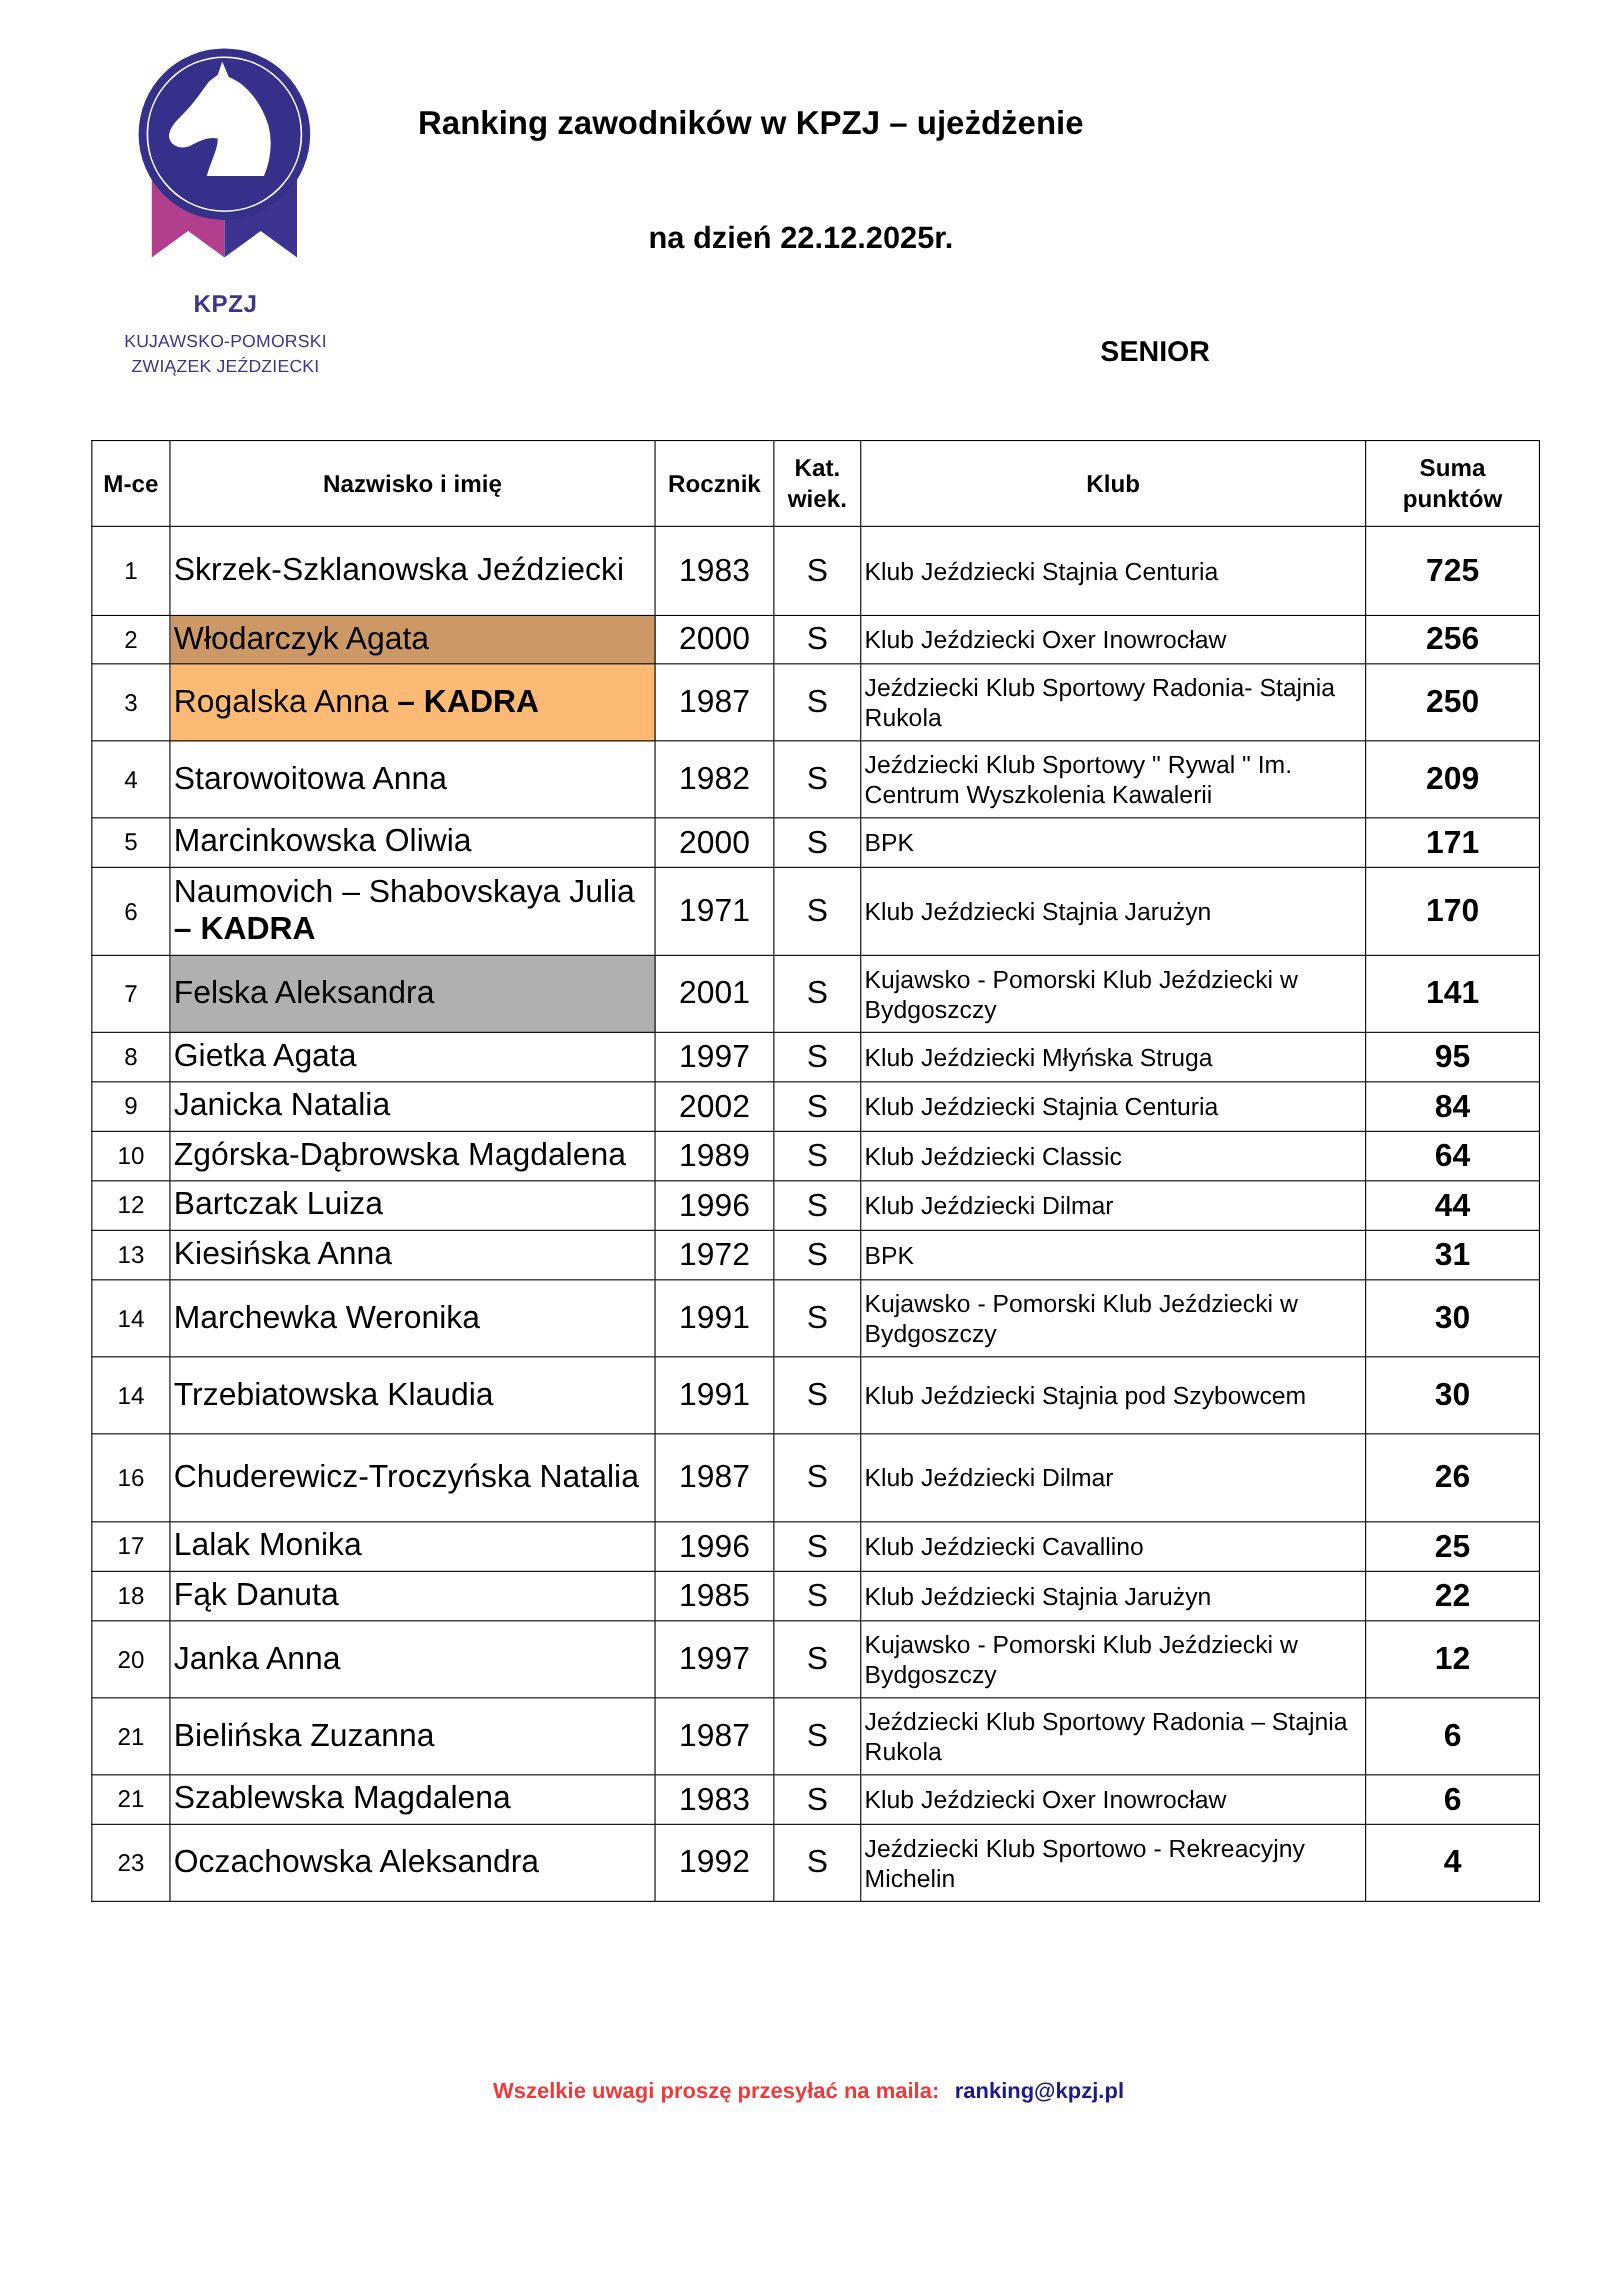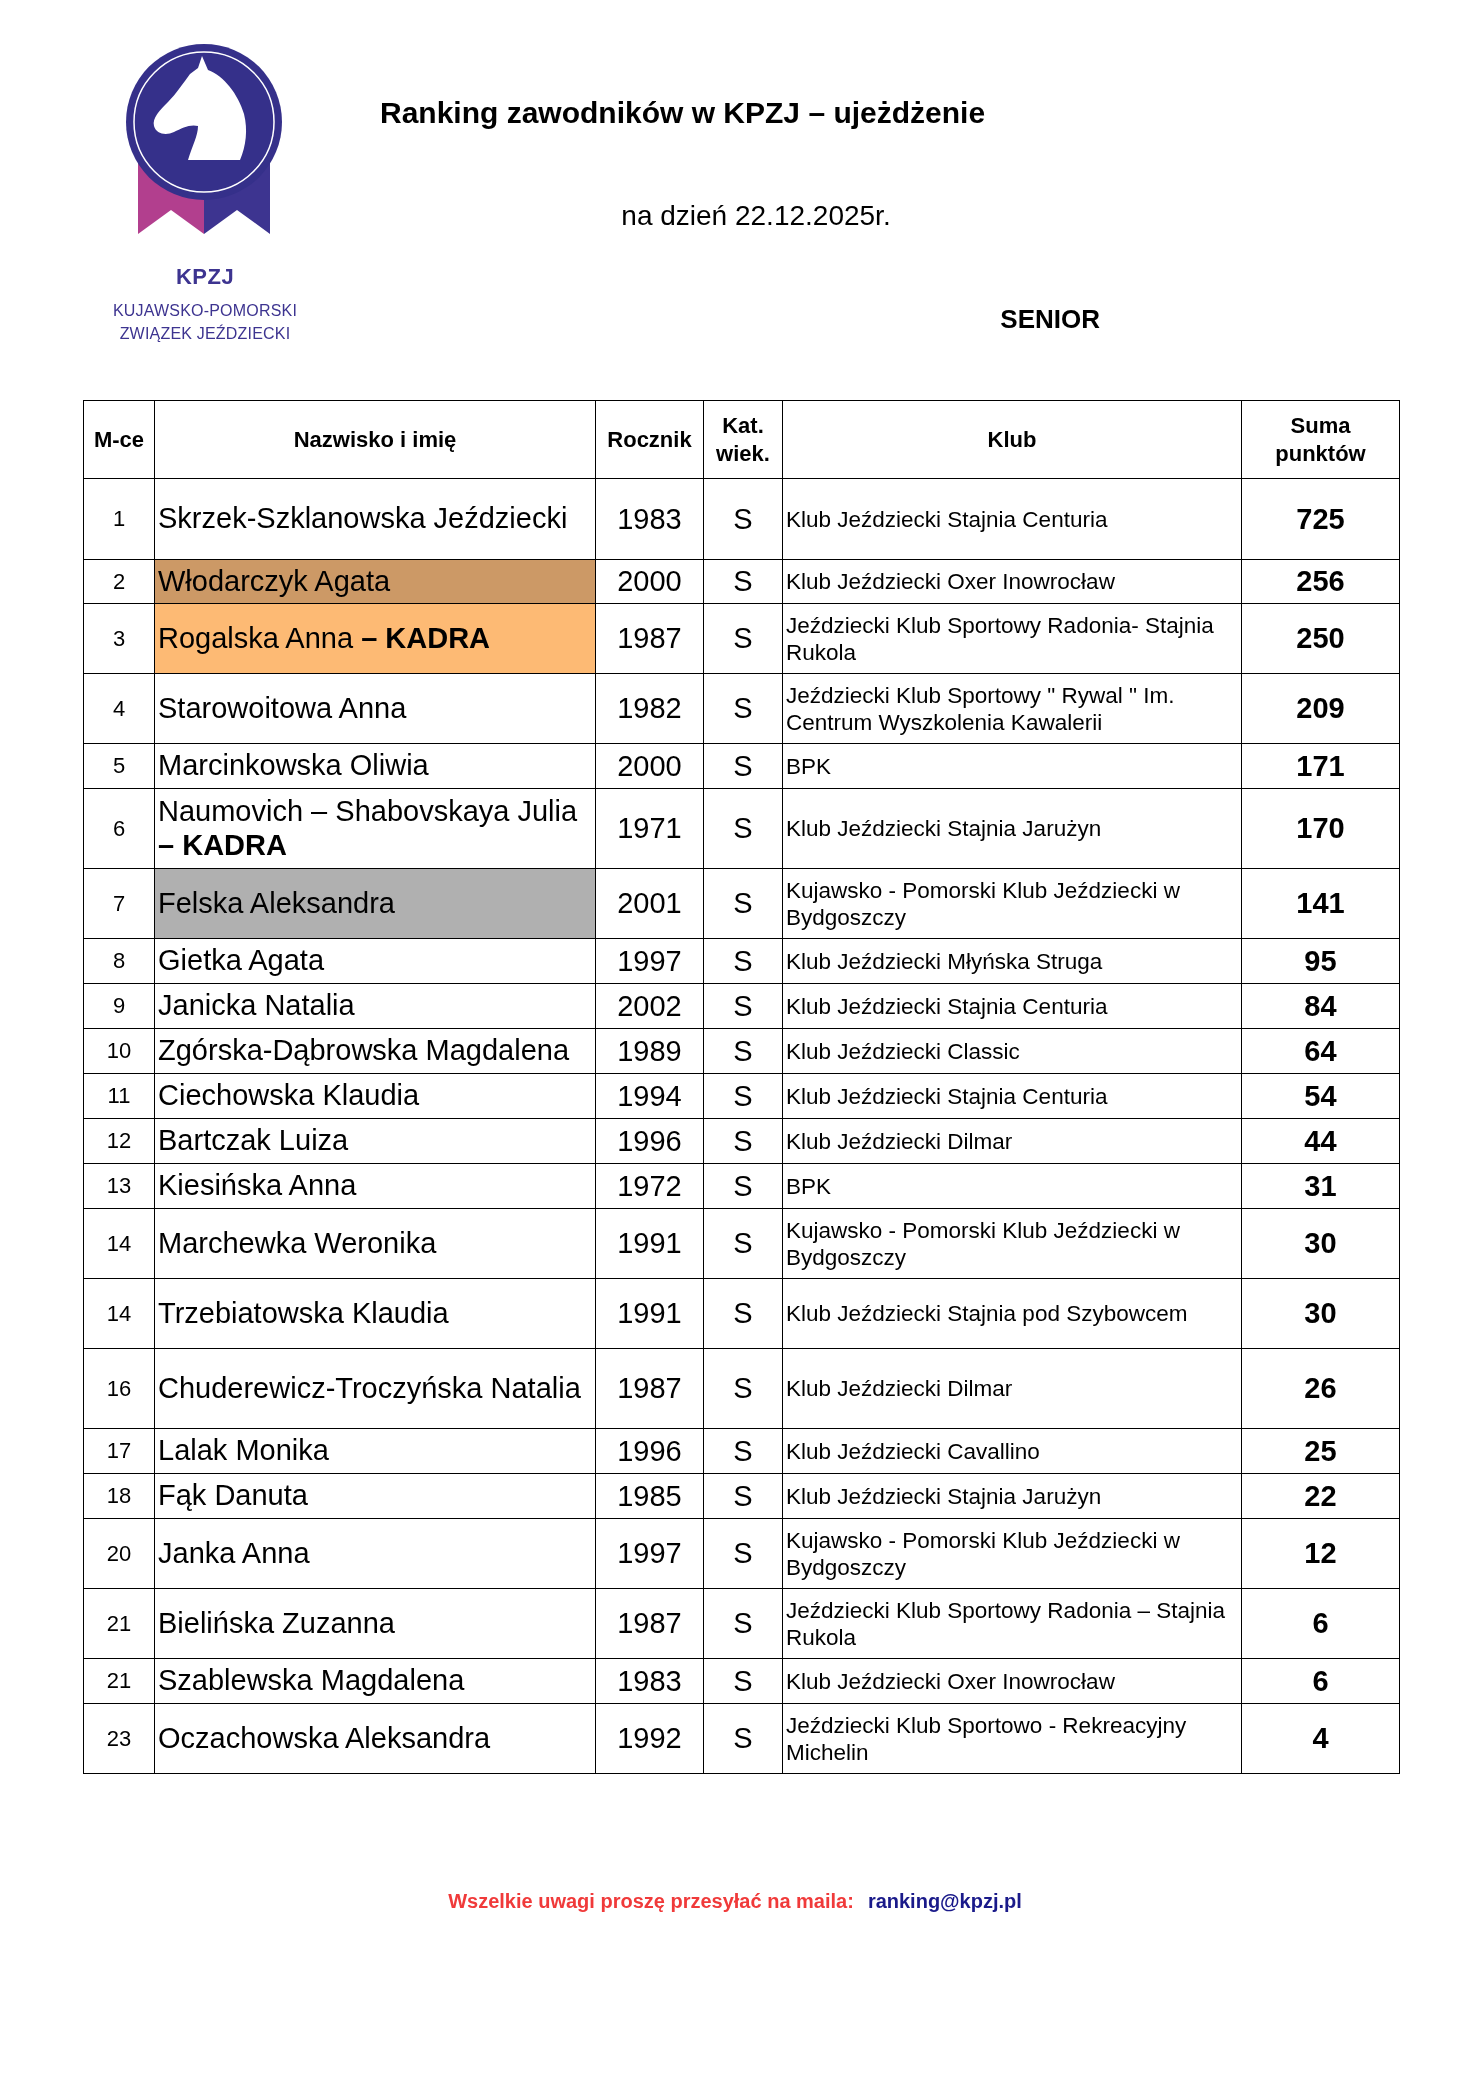--- a/index.html
+++ b/index.html
@@ -10,22 +10,22 @@
   .logo { position: absolute; left: 86px; top: 42px; width: 238px; height: 310px; }
   .logo-kpzj { position: absolute; left: 0; width: 238px; text-align: center; top: 222px;
     font-weight: bold; font-size: 22px; color: #3d3490; letter-spacing: 0.5px; }
   .logo-line { position: absolute; left: 0; width: 238px; text-align: center;
     font-size: 16px; color: #3d3490; letter-spacing: 0.2px; }
   .logo-line.l1 { top: 260px; }
   .logo-line.l2 { top: 283px; }
 
   .title { position: absolute; left: 380px; top: 96px; width: 720px;
     font-weight: bold; font-size: 30px; text-align: left; }
-  .date { position: absolute; left: 396px; top: 200px; width: 720px; text-align: center;
-    font-size: 28px; padding-left: 0; }
+  .date { position: absolute; left: 368px; top: 200px; width: 720px; text-align: center;
+    font-size: 28px; padding-left: 0; font-weight: bold; }
   .category { position: absolute; left: 380px; top: 304px; width: 720px; text-align: right;
     font-weight: bold; font-size: 26px; }
 
   table.rank { position: absolute; left: 83px; top: 400px; border-collapse: collapse;
     table-layout: fixed; width: 1316px; }
   table.rank td, table.rank th { border: 1.5px solid #000; padding: 0; vertical-align: middle; }
   col.c-place { width: 71px; }
   col.c-name { width: 441px; }
   col.c-year { width: 108px; }
   col.c-cat { width: 79px; }
@@ -159,28 +159,20 @@
       </tr>
       <tr style="height: 45px;">
         <td class="place">10</td>
         <td class="name"><span>Zgórska-Dąbrowska Magdalena</span></td>
         <td class="year">1989</td>
         <td class="cat">S</td>
         <td class="club">Klub Jeździecki Classic</td>
         <td class="pts">64</td>
       </tr>
       <tr style="height: 45px;">
-        <td class="place">11</td>
-        <td class="name"><span>Ciechowska Klaudia</span></td>
-        <td class="year">1994</td>
-        <td class="cat">S</td>
-        <td class="club">Klub Jeździecki Stajnia Centuria</td>
-        <td class="pts">54</td>
-      </tr>
-      <tr style="height: 45px;">
         <td class="place">12</td>
         <td class="name"><span>Bartczak Luiza</span></td>
         <td class="year">1996</td>
         <td class="cat">S</td>
         <td class="club">Klub Jeździecki Dilmar</td>
         <td class="pts">44</td>
       </tr>
       <tr style="height: 45px;">
         <td class="place">13</td>
         <td class="name"><span>Kiesińska Anna</span></td>

